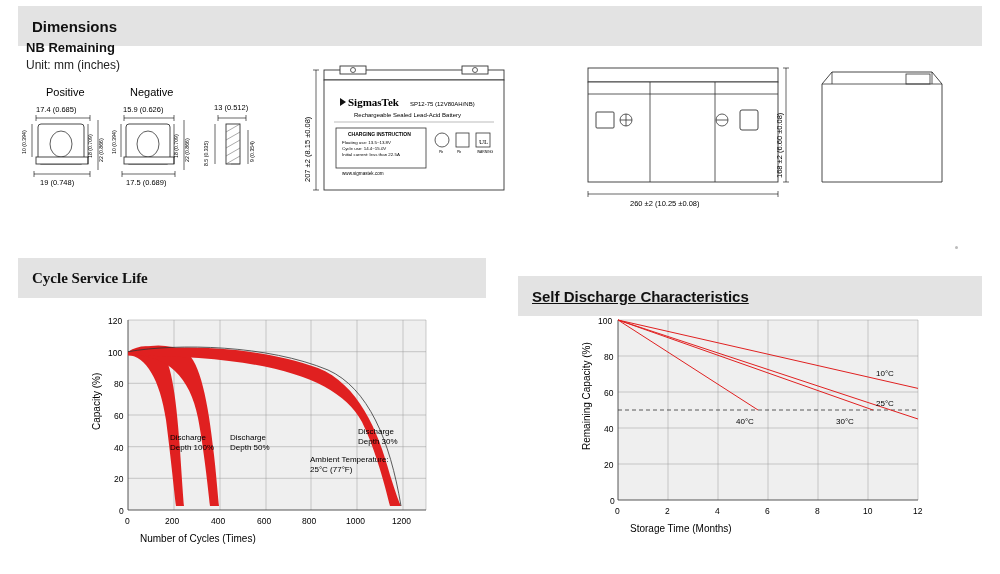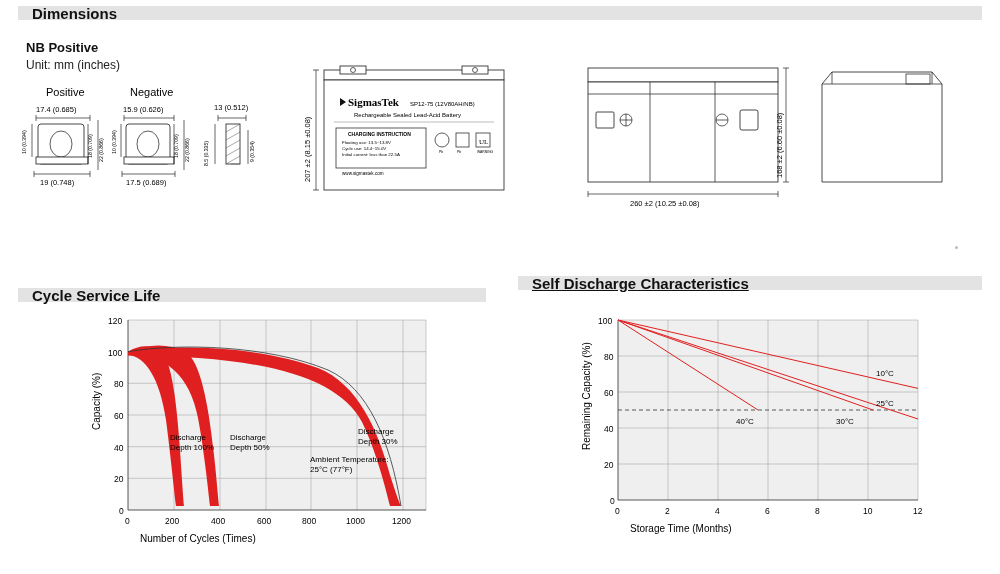--- a/index.html
+++ b/index.html
@@ -3,28 +3,28 @@
 <meta charset="utf-8">
 <style>
   html,body{margin:0;padding:0;}
   body{
     width:1000px;height:574px;background:#ffffff;
     font-family:"Liberation Sans", sans-serif;
     color:#111;overflow:hidden;position:relative;
   }
   .section-header{
     background:#e3e3e3;
-    height:14px;
+    height:40px;
     display:flex;align-items:center;
     padding-left:14px;
     font-weight:bold;font-size:15px;
     color:#111;
   }
   .sec-dim{position:absolute;left:18px;top:6px;width:964px;}
-  .sec-cycle{position:absolute;left:18px;top:288px;width:468px;}
+  .sec-cycle{position:absolute;left:18px;top:258px;width:468px;font-family:Liberation Serif, serif;}
   .sec-self{position:absolute;left:518px;top:276px;width:464px;text-decoration:underline;}
 
   .subtitle{position:absolute;left:26px;top:40px;font-weight:bold;font-size:13px;}
   .unit{position:absolute;left:26px;top:58px;font-size:12px;color:#222;}
   svg{display:block;}
   .lbl{font-size:7.5px;font-family:"Liberation Sans",sans-serif;fill:#000;}
   .lbl5{font-size:5.2px;font-family:"Liberation Sans",sans-serif;fill:#000;}
   .dimline{stroke:#000;stroke-width:.6;}
   .part{fill:#ffffff;stroke:#333;stroke-width:.9;}
   .thin{fill:none;stroke:#333;stroke-width:.8;}
@@ -41,21 +41,21 @@
 
   .dot{width:3px;height:3px;background:#bbb;border-radius:50%;position:absolute;left:955px;top:246px;}
 </style>
 </head>
 <body>
 
 <div class="sec-dim">
   <div class="section-header">Dimensions</div>
 </div>
 
-<div class="subtitle">NB Positive</div>
+<div class="subtitle">NB Remaining</div>
 <div class="unit">Unit: mm (inches)</div>
 
 <svg style="position:absolute;left:18px;top:82px;" width="270" height="130">
 
   <text class="lbl" x="28" y="14" style="font-size:11px">Positive</text>
   <text class="lbl" x="112" y="14" style="font-size:11px">Negative</text>
 
   <text class="lbl" x="18" y="30">17.4 (0.685)</text>
   <line class="dimline" x1="18" y1="36" x2="72" y2="36"></line>
   <line class="dimline" x1="18" y1="33" x2="18" y2="39"></line>

